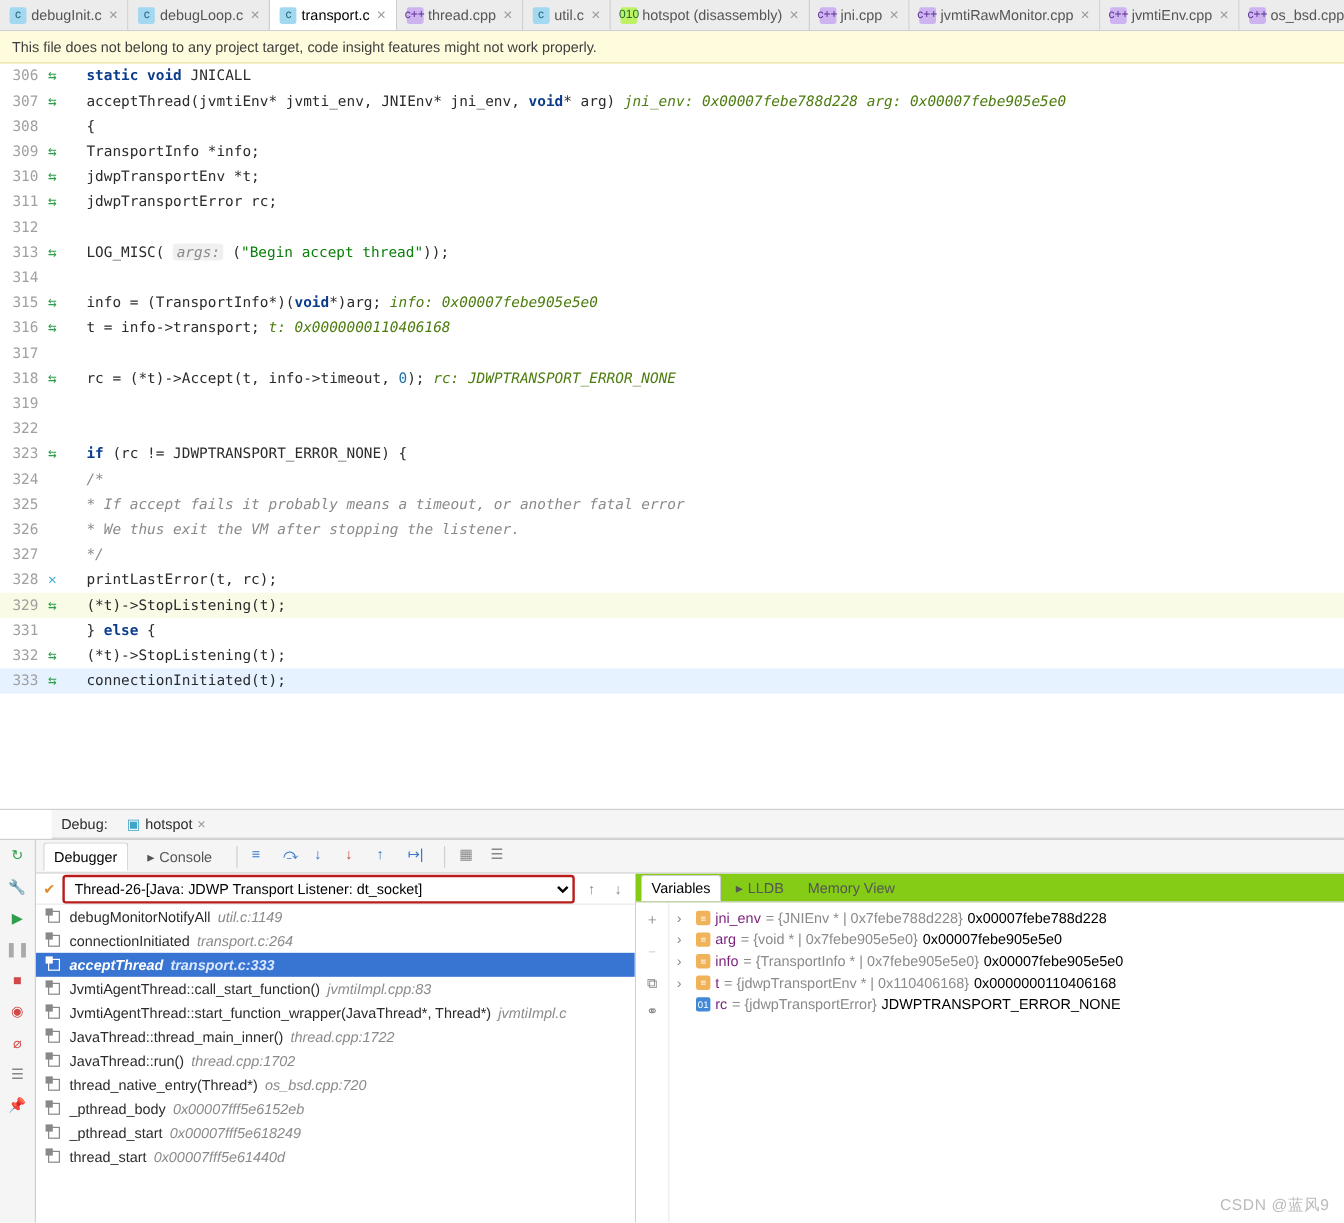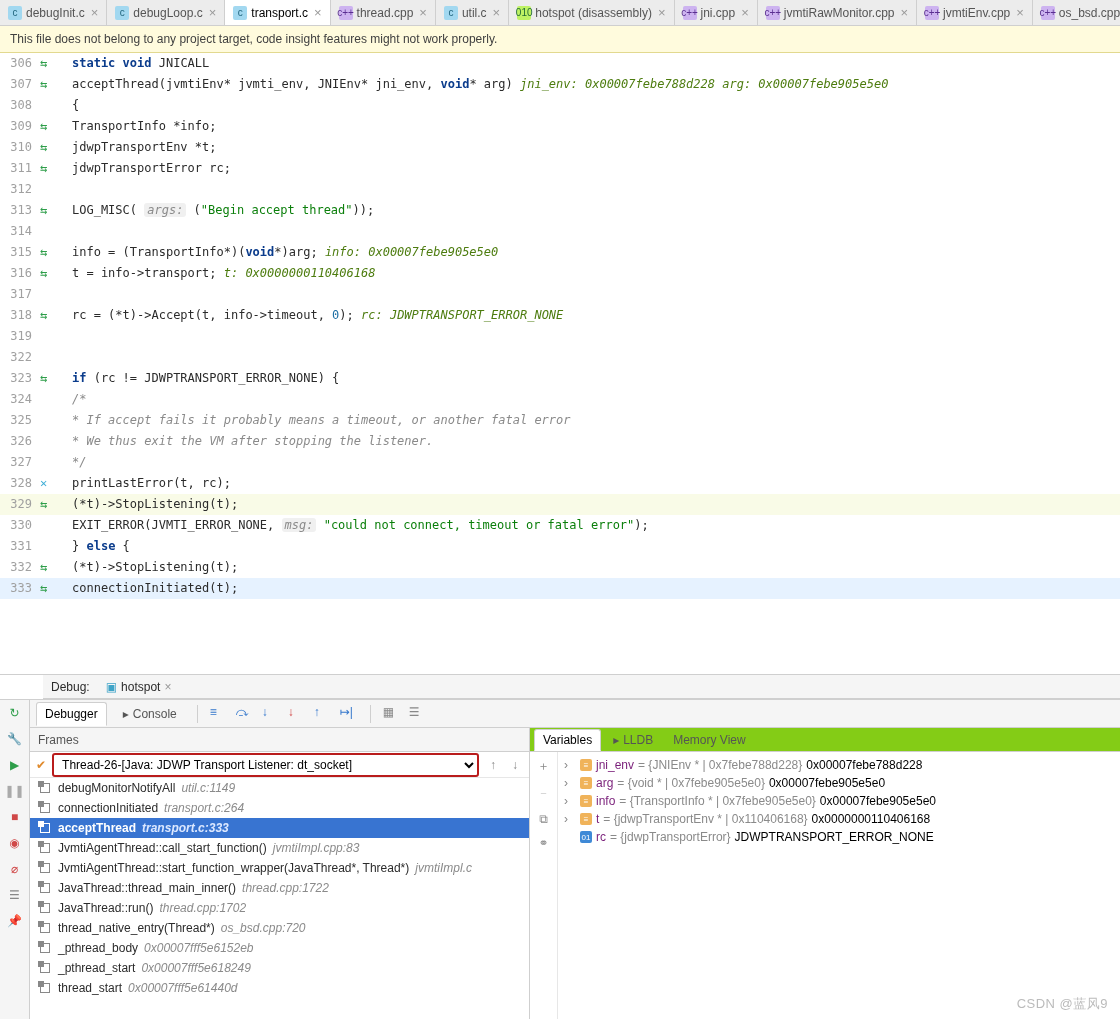--- a/index.html
+++ b/index.html
@@ -383,25 +383,20 @@
       </div>
       <div class="code-line">
         <span class="ln">328</span>
         <span class="mk"><span style="color:#3eaed6;">✕</span></span>
         <span class="txt">        printLastError(t, rc);</span>
       </div>
       <div class="code-line hl-mod">
         <span class="ln">329</span>
         <span class="mk"><span class="mk-green">⇆</span></span>
         <span class="txt">        (*t)-&gt;StopListening(t);</span>
-      </div>
-      <div class="code-line">
-        <span class="ln">330</span>
-        <span class="mk"></span>
-        <span class="txt">        EXIT_ERROR(JVMTI_ERROR_NONE,  <span class="c-hintbox">msg:</span> <span class="c-str">"could not connect, timeout or fatal error"</span>);</span>
       </div>
       <div class="code-line">
         <span class="ln">331</span>
         <span class="mk"></span>
         <span class="txt">    } <span class="c-kw">else</span> {</span>
       </div>
       <div class="code-line">
         <span class="ln">332</span>
         <span class="mk"><span class="mk-green">⇆</span></span>
         <span class="txt">        (*t)-&gt;StopListening(t);</span>
@@ -450,21 +445,20 @@
       <span class="step-icon" style="color:#3477cc;">↑</span>
       <span class="step-icon" style="color:#3477cc;">↦|</span>
       <span class="sep"></span>
       <span class="step-icon" style="color:#888;">▦</span>
       <span class="step-icon" style="color:#888;">☰</span>
     </div>
 
     <div class="debug-main">
 
       <div class="frames-panel">
-        <div class="panel-header">Frames</div>
         <div class="thread-row">
           <span style="color:#e08a2c;">✔</span>
           <select>
             <option>Thread-26-[Java: JDWP Transport Listener: dt_socket]</option>
           </select>
           <span class="icbtn">↑</span>
           <span class="icbtn">↓</span>
         </div>
         <div class="frame-list" id="frame-list">
             <div class="frame">
@@ -472,21 +466,21 @@
               <span>debugMonitorNotifyAll </span>
               <span class="floc">util.c:1149</span>
             </div>
             <div class="frame">
               <span class="frame-ico"></span>
               <span>connectionInitiated </span>
               <span class="floc">transport.c:264</span>
             </div>
             <div class="frame sel">
               <span class="frame-ico"></span>
-              <span style="font-weight: bold; ">acceptThread </span>
+              <span style="font-weight: bold; font-style: italic;">acceptThread </span>
               <span class="floc">transport.c:333</span>
             </div>
             <div class="frame">
               <span class="frame-ico"></span>
               <span>JvmtiAgentThread::call_start_function() </span>
               <span class="floc">jvmtiImpl.cpp:83</span>
             </div>
             <div class="frame">
               <span class="frame-ico"></span>
               <span>JvmtiAgentThread::start_function_wrapper(JavaThread*, Thread*) </span>

